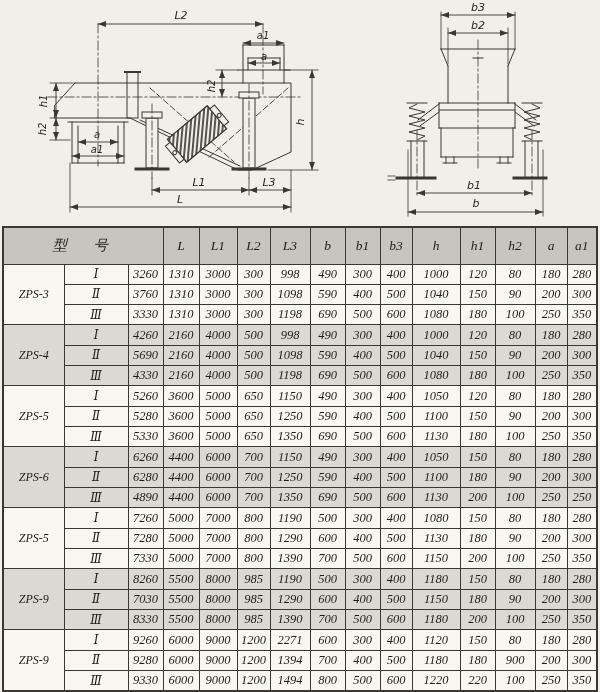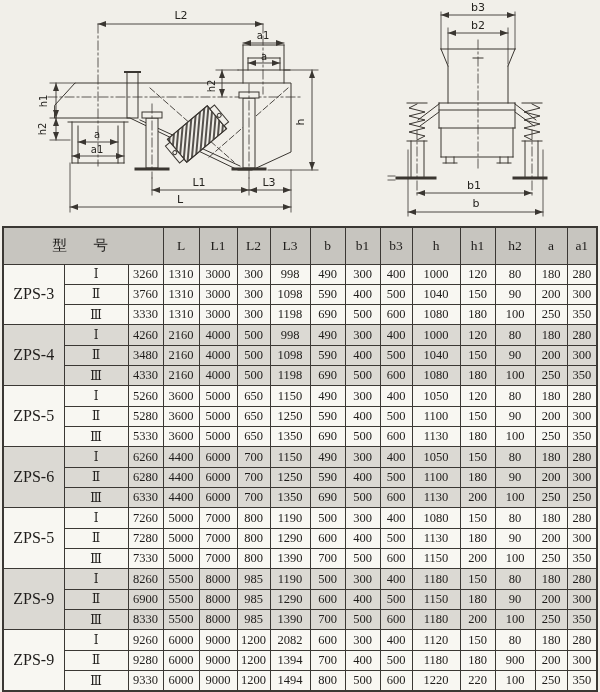--- a/index.html
+++ b/index.html
@@ -3,21 +3,21 @@
 <meta charset="utf-8">
 <style>
   html,body{margin:0;padding:0;}
   body{
     width:600px;height:692px;
     background:var(--page-bg,#f1efe9);
     font-family:"Liberation Serif","DejaVu Serif",serif;
     color:var(--ink,#1e1c1a);
     overflow:hidden;
   }
-  .page{position:relative;width:600px;height:692px;}
+  .page{position:relative;width:600px;height:692px;font-style:italic;}
   .diagrams{position:absolute;top:0;left:0;width:600px;height:226px;}
   .diagrams svg{position:absolute;top:0;}
   #side-view{left:0;}
   #end-view{left:380px;}
   svg .ln{stroke:var(--line,#3a3631);stroke-width:1;fill:none;stroke-linecap:square;}
   svg .thick{stroke-width:3;}
   svg .cl{stroke-dasharray:9 3 2 3;stroke-width:0.8;}
   svg .dash{stroke-dasharray:6 3;stroke-width:0.9;}
   svg .dim{stroke-width:0.9;marker-start:url(#ar);marker-end:url(#ar);}
   svg .ext{stroke-width:0.8;}
@@ -33,21 +33,21 @@
     border:1px solid var(--grid,#3b3834);
     text-align:center;vertical-align:middle;
     padding:0;font-weight:normal;overflow:hidden;white-space:nowrap;
   }
   thead tr{height:37px;}
   thead th{background:var(--header-bg,#c7c5bf);font-size:13.5px;}
   th.model-hdr{font-size:14.5px;letter-spacing:6px;}
   tbody tr{height:20px;}
   tbody td{background:var(--cell-bg,#f8f7f2);font-size:12.5px;}
   tr.band td{background:var(--band-bg,#dbd9d3);}
-  td.model{font-size:16px;}
+  td.model{font-size:12px;}
   td.subtype{font-size:12px;font-family:"DejaVu Serif","Liberation Serif",serif;}
 </style>
 </head>
 <body>
 
 <div class="page">
 
   <div class="diagrams">
 
     <svg id="side-view" width="380" height="226" viewBox="0 0 380 226" xmlns="http://www.w3.org/2000/svg">
@@ -260,21 +260,21 @@
             <td>300</td>
             <td>400</td>
             <td>1000</td>
             <td>120</td>
             <td>80</td>
             <td>180</td>
             <td>280</td>
           </tr>
           <tr class="band">
             <td class="subtype">Ⅱ</td>
-            <td>3480</td>
+            <td>5690</td>
             <td>2160</td>
             <td>4000</td>
             <td>500</td>
             <td>1098</td>
             <td>590</td>
             <td>400</td>
             <td>500</td>
             <td>1040</td>
             <td>150</td>
             <td>90</td>
@@ -374,21 +374,21 @@
             <td>400</td>
             <td>500</td>
             <td>1100</td>
             <td>180</td>
             <td>90</td>
             <td>200</td>
             <td>300</td>
           </tr>
           <tr class="band">
             <td class="subtype">Ⅲ</td>
-            <td>6330</td>
+            <td>4890</td>
             <td>4400</td>
             <td>6000</td>
             <td>700</td>
             <td>1350</td>
             <td>690</td>
             <td>500</td>
             <td>600</td>
             <td>1130</td>
             <td>200</td>
             <td>100</td>
@@ -456,21 +456,21 @@
             <td>300</td>
             <td>400</td>
             <td>1180</td>
             <td>150</td>
             <td>80</td>
             <td>180</td>
             <td>280</td>
           </tr>
           <tr class="band">
             <td class="subtype">Ⅱ</td>
-            <td>6900</td>
+            <td>7030</td>
             <td>5500</td>
             <td>8000</td>
             <td>985</td>
             <td>1290</td>
             <td>600</td>
             <td>400</td>
             <td>500</td>
             <td>1150</td>
             <td>180</td>
             <td>90</td>
@@ -493,21 +493,21 @@
             <td>250</td>
             <td>350</td>
           </tr>
           <tr>
             <td rowspan="3" class="model">ZPS-9</td>
             <td class="subtype">Ⅰ</td>
             <td>9260</td>
             <td>6000</td>
             <td>9000</td>
             <td>1200</td>
-            <td>2082</td>
+            <td>2271</td>
             <td>600</td>
             <td>300</td>
             <td>400</td>
             <td>1120</td>
             <td>150</td>
             <td>80</td>
             <td>180</td>
             <td>280</td>
           </tr>
           <tr>

